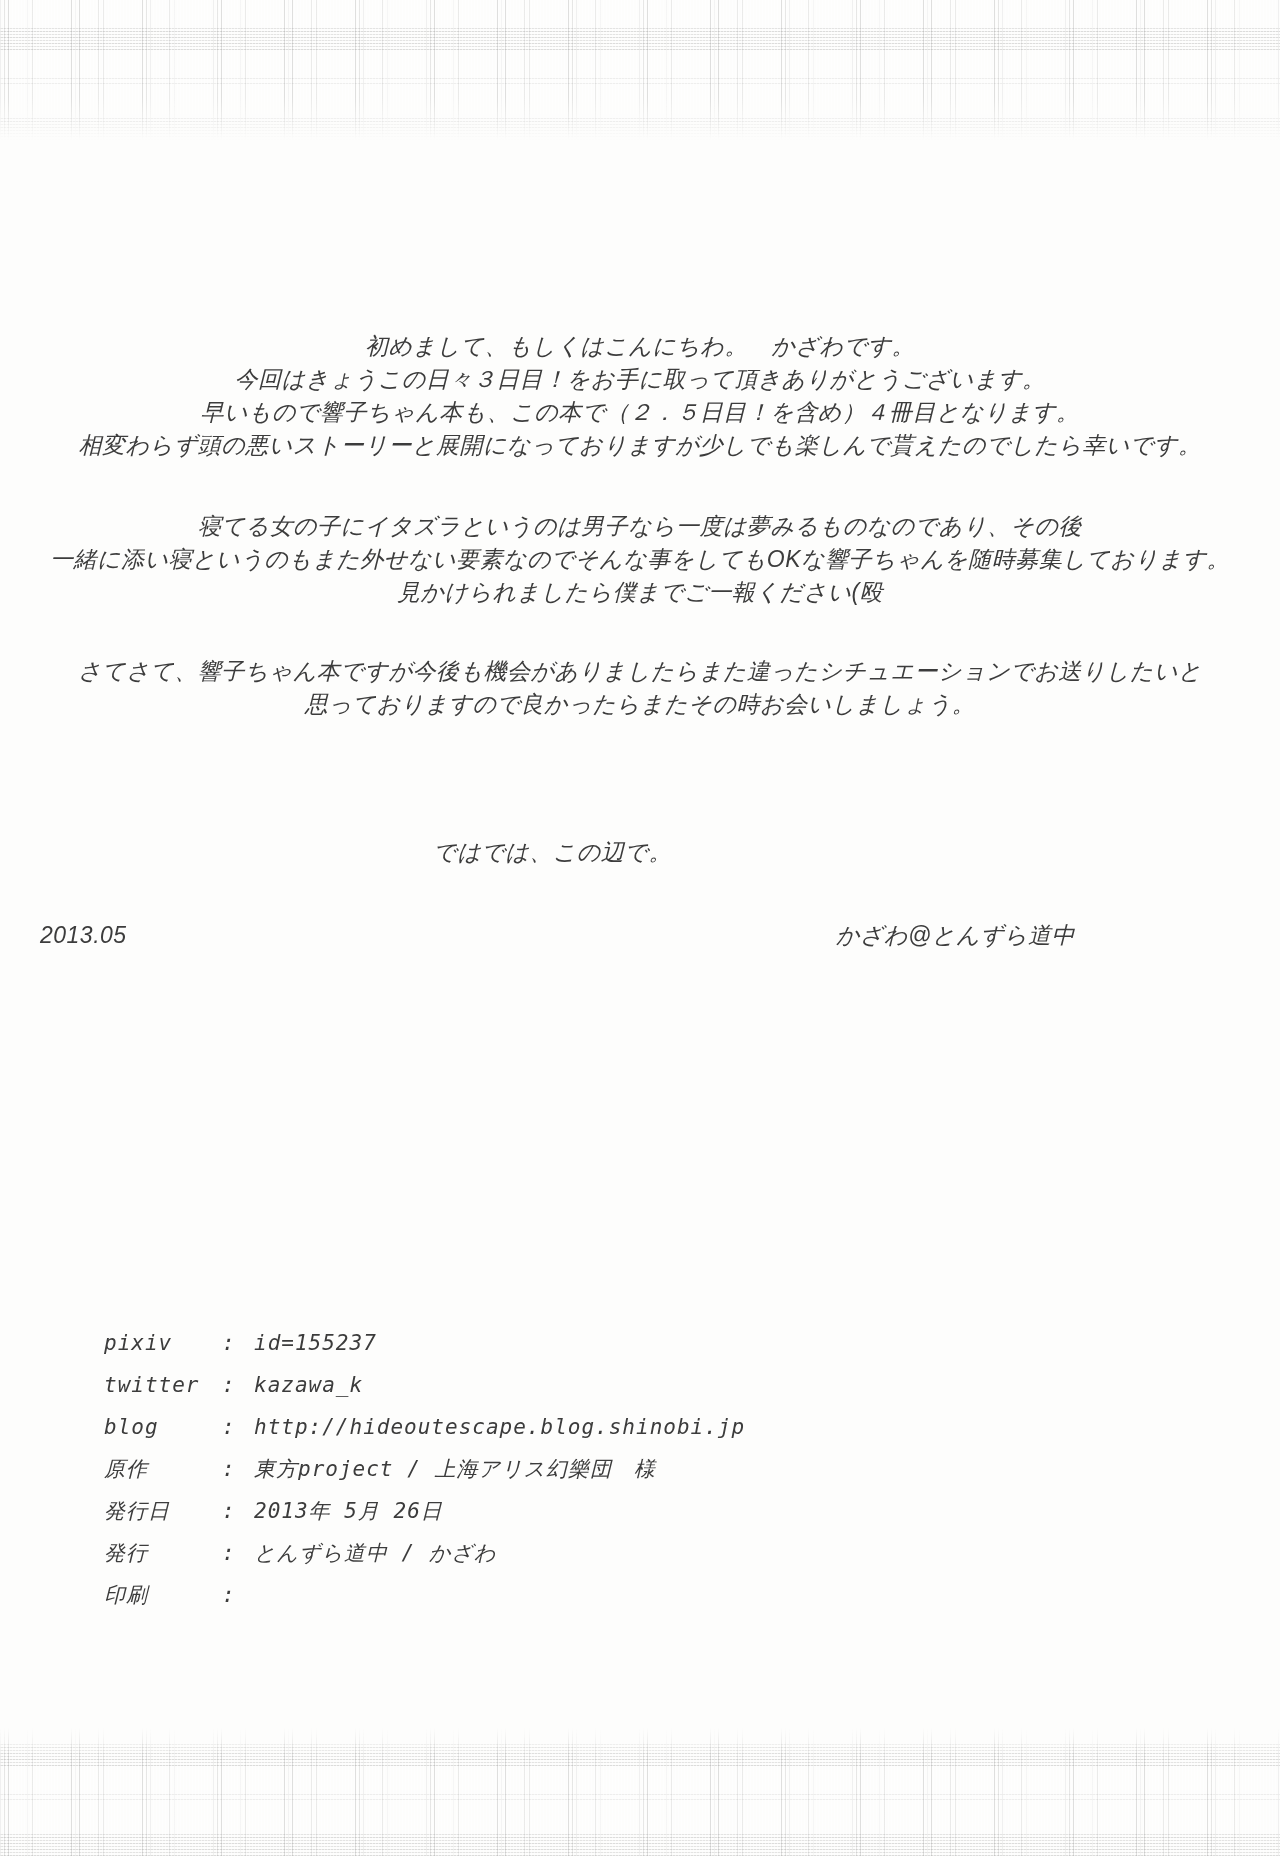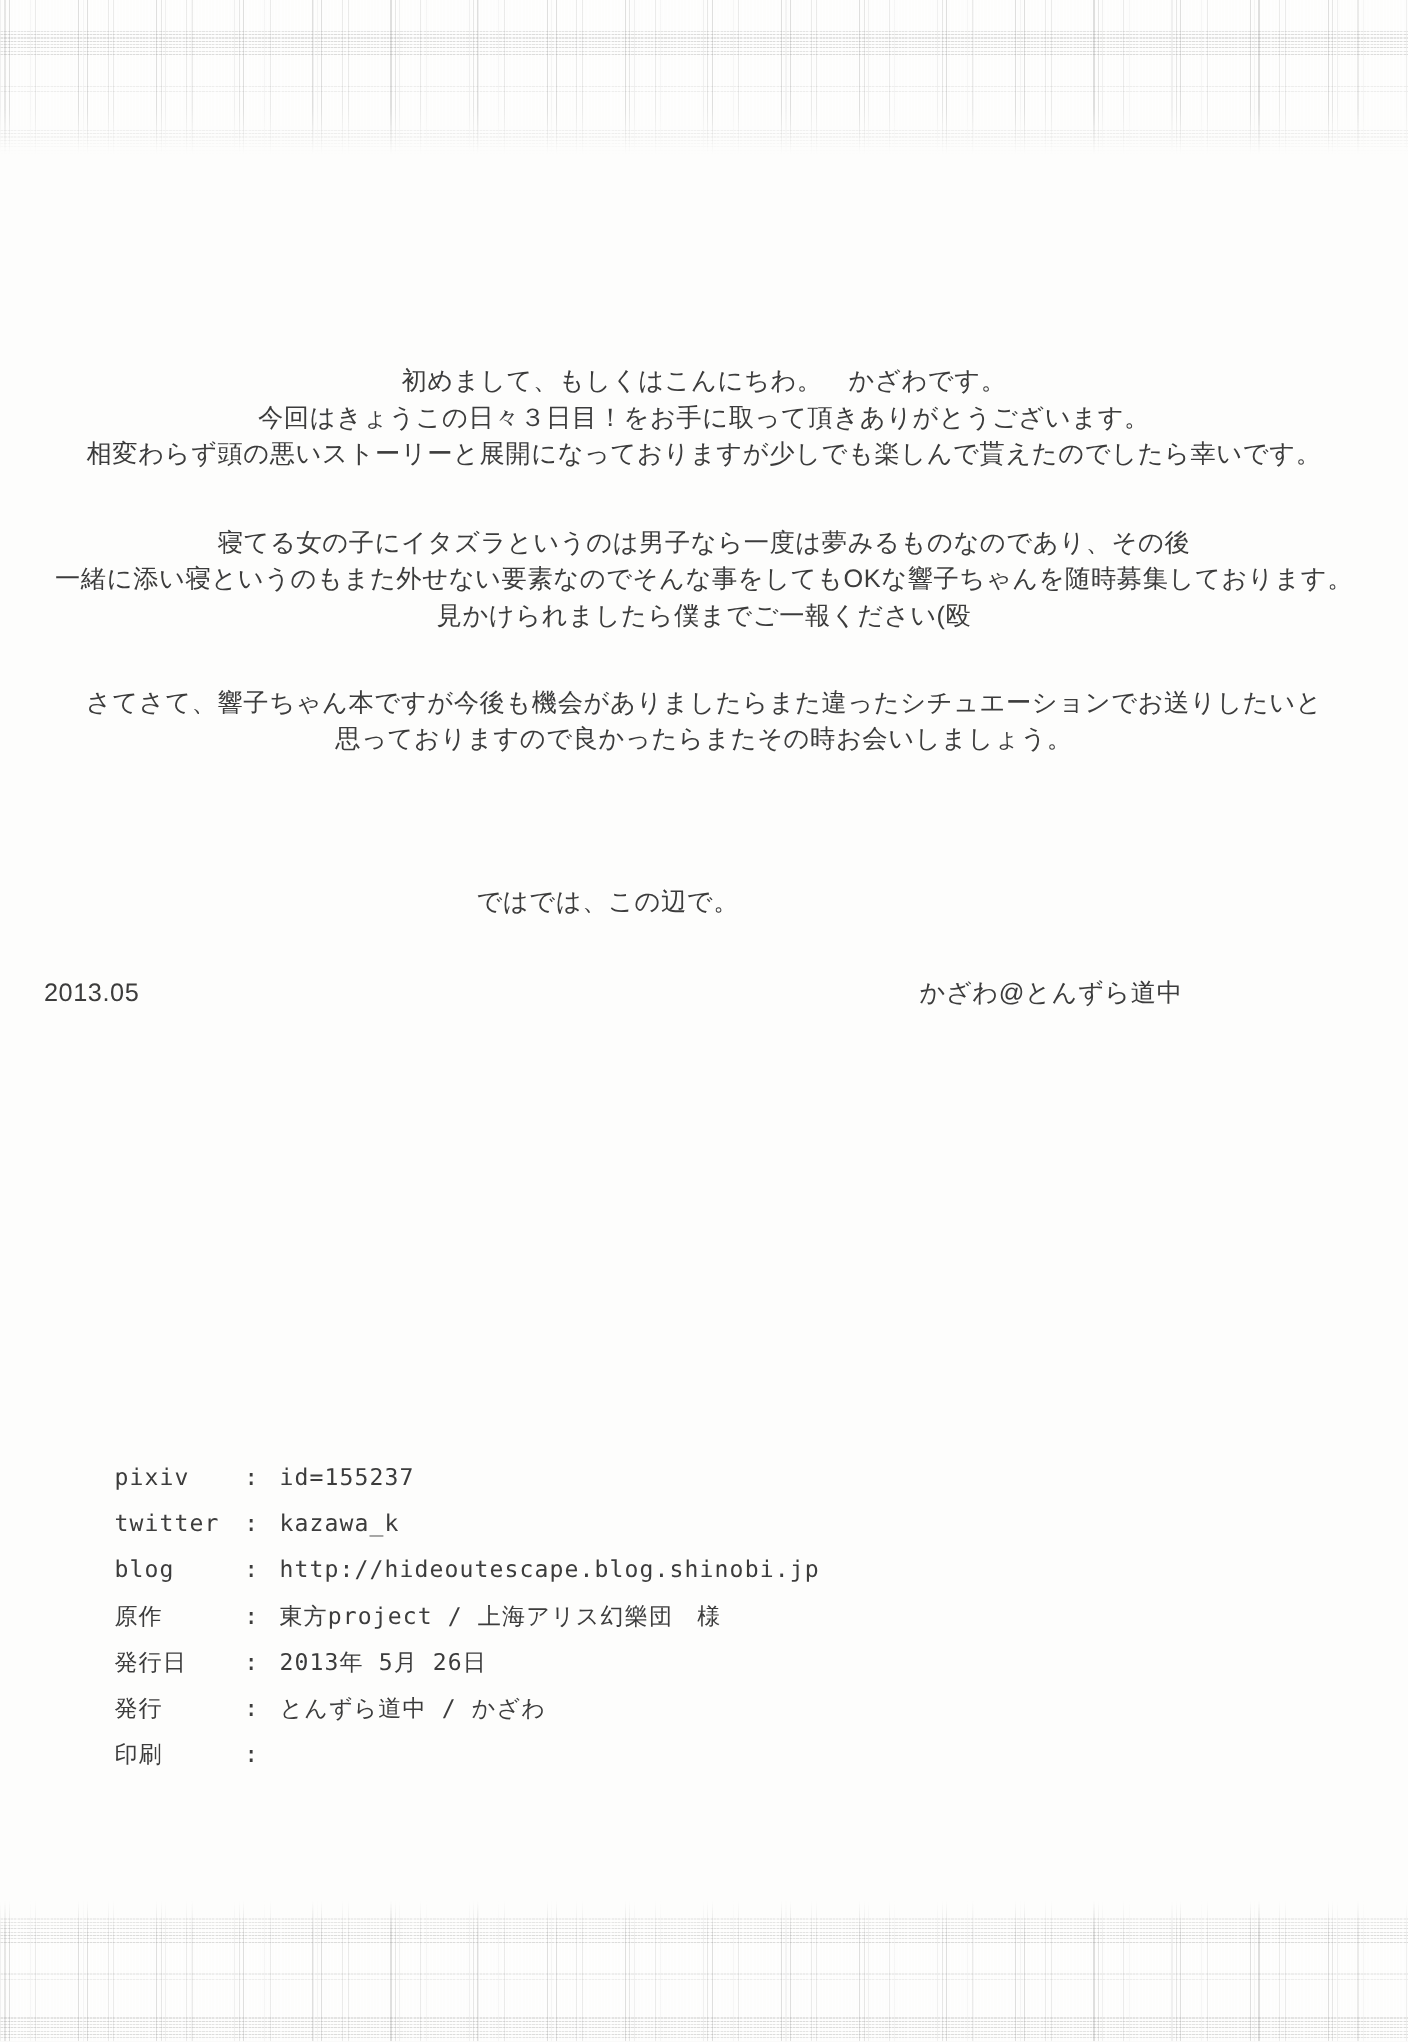--- a/index.html
+++ b/index.html
@@ -1,15 +1,15 @@
 <!DOCTYPE html>
 <html><head>
 <meta charset="utf-8">
 <style>
-  * { margin:0; padding:0; box-sizing:border-box; }
+  * { margin:0; padding:0; box-sizing:border-box;font-style:italic; }
   html,body { width:1280px; height:1856px; }
   body {
     font-family:"Liberation Sans", sans-serif;
     background:#fdfdfc;
     color:#3f3f3f;
     position:relative;
     overflow:hidden;
   }
   .page { position:absolute; inset:0; }
 
@@ -83,20 +83,21 @@
 <body>
 
 <div class="page">
 
   <div class="plaid plaid-top"></div>
 
   <div class="afterword">
     <div class="para1">
       <div>初めまして、もしくはこんにちわ。　かざわです。</div>
       <div>今回はきょうこの日々３日目！をお手に取って頂きありがとうございます。</div>
+      <div>早いもので響子ちゃん本も、この本で（２．５日目！を含め）４冊目となります。</div>
       <div>相変わらず頭の悪いストーリーと展開になっておりますが少しでも楽しんで貰えたのでしたら幸いです。</div>
     </div>
     <div class="para2">
       <div>寝てる女の子にイタズラというのは男子なら一度は夢みるものなのであり、その後</div>
       <div>一緒に添い寝というのもまた外せない要素なのでそんな事をしてもOKな響子ちゃんを随時募集しております。</div>
       <div>見かけられましたら僕までご一報ください(殴</div>
     </div>
     <div class="para3">
       <div>さてさて、響子ちゃん本ですが今後も機会がありましたらまた違ったシチュエーションでお送りしたいと</div>
       <div>思っておりますので良かったらまたその時お会いしましょう。</div>

